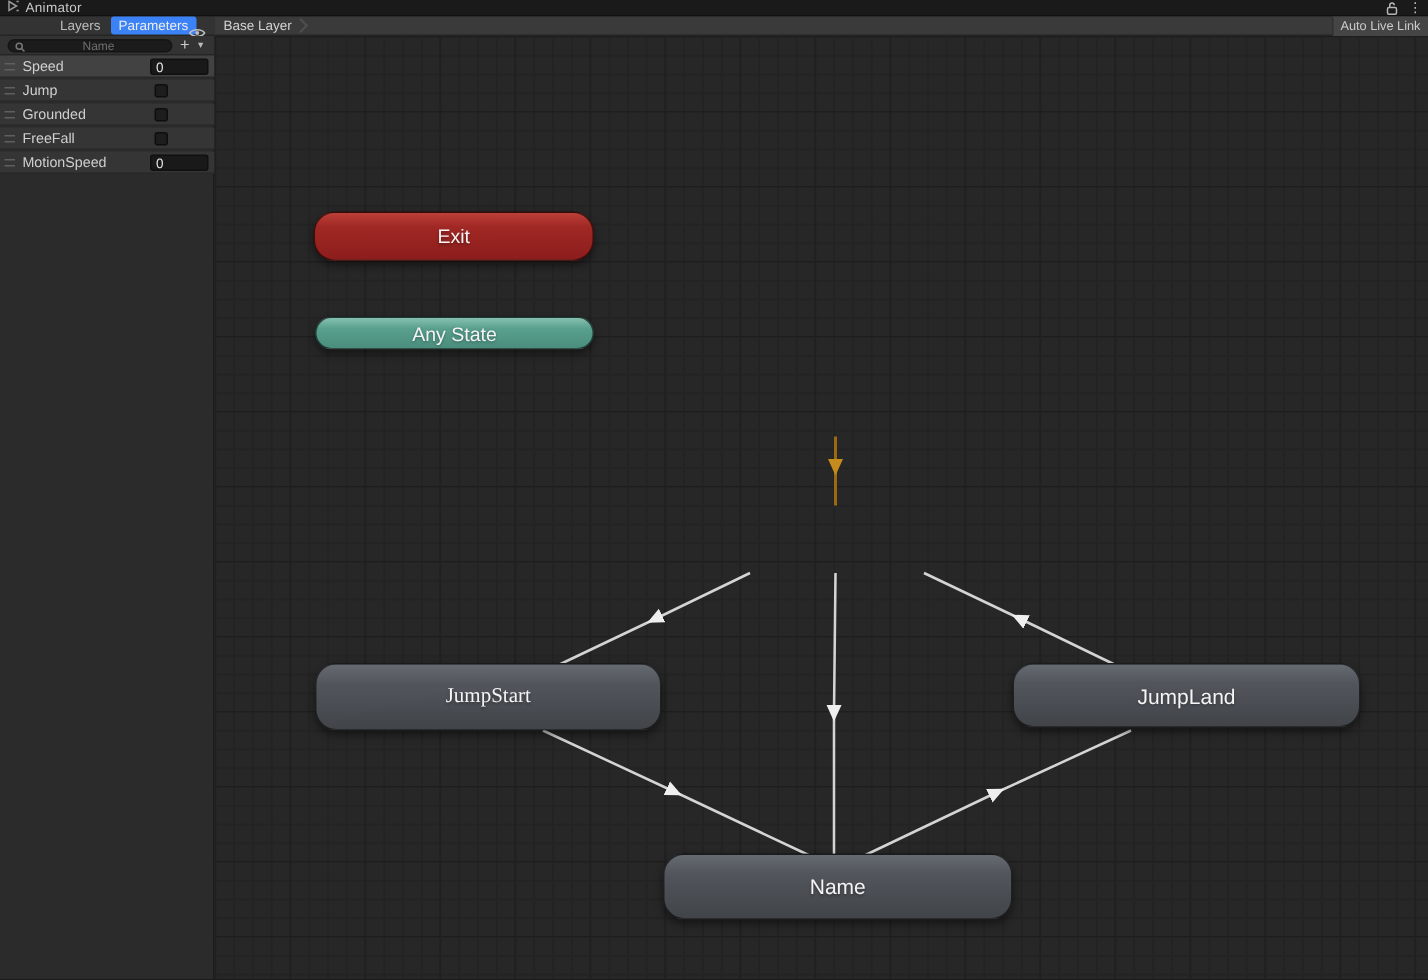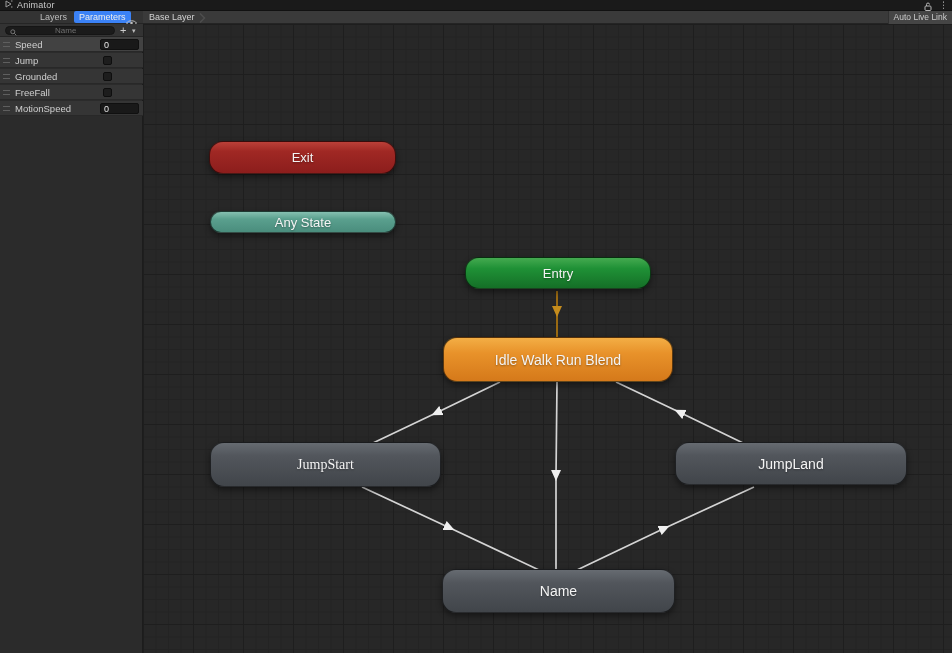--- a/index.html
+++ b/index.html
@@ -188,19 +188,17 @@
     <path d="M557,291 L557,312 L557,337" stroke="#9a6a12" stroke-width="2" fill="none" marker-mid="url(#arrO)"></path>
     <path d="M500,382 L436,413 L373,443" stroke="#d4d4d4" stroke-width="1.7" fill="none" marker-mid="url(#arrW)"></path>
     <path d="M557,382 L556,476 L556,570" stroke="#d4d4d4" stroke-width="1.7" fill="none" marker-mid="url(#arrW)"></path>
     <path d="M362,487 L450,528 L539,570" stroke="#d4d4d4" stroke-width="1.7" fill="none" marker-mid="url(#arrW)"></path>
     <path d="M577,570 L665,528 L754,487" stroke="#d4d4d4" stroke-width="1.7" fill="none" marker-mid="url(#arrW)"></path>
     <path d="M743,443 L679,412 L616,382" stroke="#d4d4d4" stroke-width="1.7" fill="none" marker-mid="url(#arrW)"></path>
   </svg>
 
   <div class="node small node-exit n-exit">Exit</div>
   <div class="node small node-any n-any">Any State</div>
-  <div class="node small node-entry n-entry">Entry</div>
-  <div class="node big node-orange n-idle">Idle Walk Run Blend</div>
   <div class="node big node-gray n-jumpstart">JumpStart</div>
   <div class="node big node-gray n-jumpland">JumpLand</div>
   <div class="node big node-gray n-inair">Name</div>
 
 </div>
 
 </body></html>

